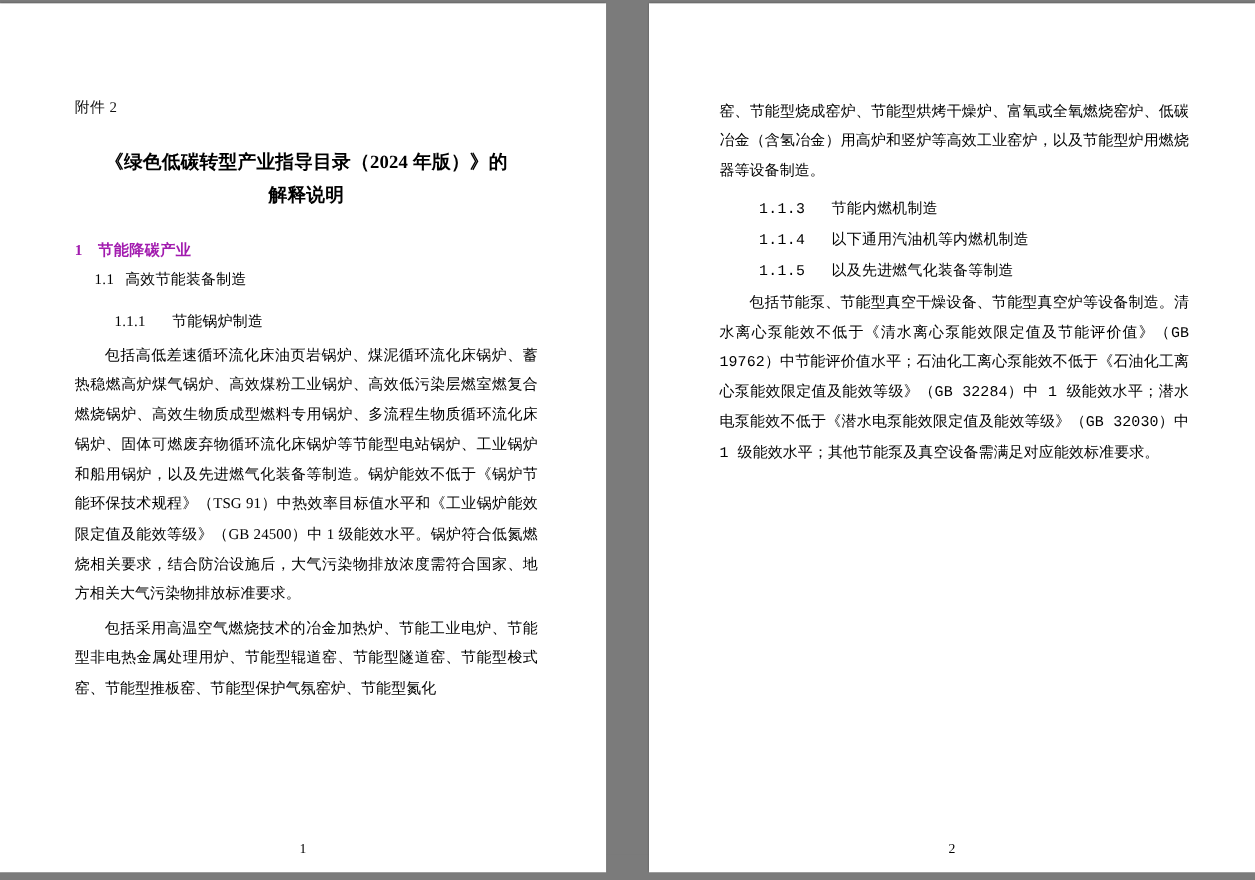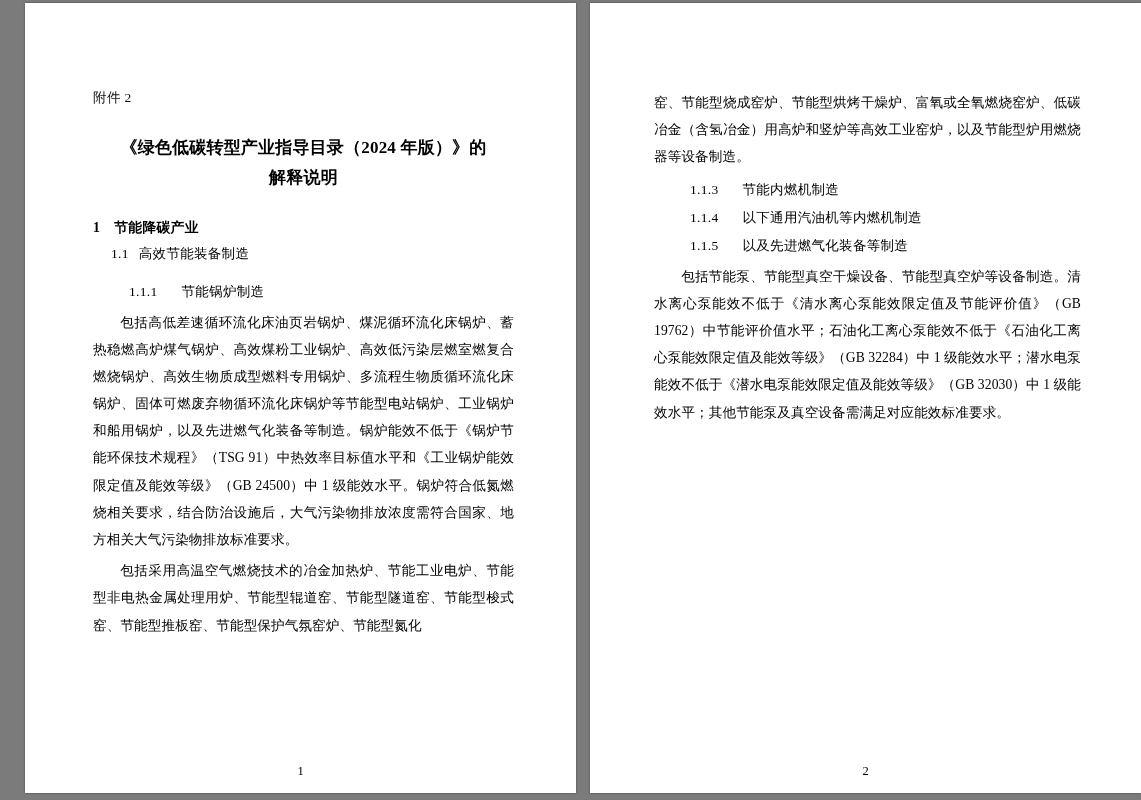--- a/index.html
+++ b/index.html
@@ -12,21 +12,21 @@
   }
   body {
     font-family: "Liberation Serif", "DejaVu Serif", serif;
   }
   .viewer {
     width: 1141px;
     height: 777px;
     display: flex;
     flex-direction: row;
     align-items: flex-start;
-    justify-content: flex-end;
+    justify-content: space-between;
     gap: 14px;
     box-sizing: border-box;
     padding: 3px 0 0 0;
     background: #7b7b7b;
   }
   .page {
     width: 551px;
     height: 790px;
     background: #ffffff;
     box-sizing: border-box;
@@ -52,21 +52,21 @@
     font-size: 17px;
     font-weight: bold;
     line-height: 1.75;
     color: #000;
     letter-spacing: 0.2px;
     margin-bottom: 26px;
   }
   .h1 {
     font-size: 13.8px;
     font-weight: bold;
-    color: #000000;
+    color: #a21caf;
     margin: 16px 0 8px 0;
     letter-spacing: 0.3px;
   }
   .h1 .num { margin-right: 14px; }
   .h2 {
     font-size: 13.5px;
     color: #000;
     margin: 8px 0 20px 18px;
     letter-spacing: 0.3px;
   }
@@ -94,20 +94,21 @@
     left: 0;
     right: 0;
     text-align: center;
     font-size: 12.5px;
     color: #000;
   }
   .page-right .page-inner {
     top: 86px;
     left: 64px;
     right: 60px;
+    font-family: Liberation Mono, monospace;
   }
   .page-right p.body:first-child { text-indent: 0; }
   .first-no-indent { text-indent: 0 !important; }
 </style>
 </head>
 <body>
 
 <div class="viewer">
 
   <div class="page page-left">

